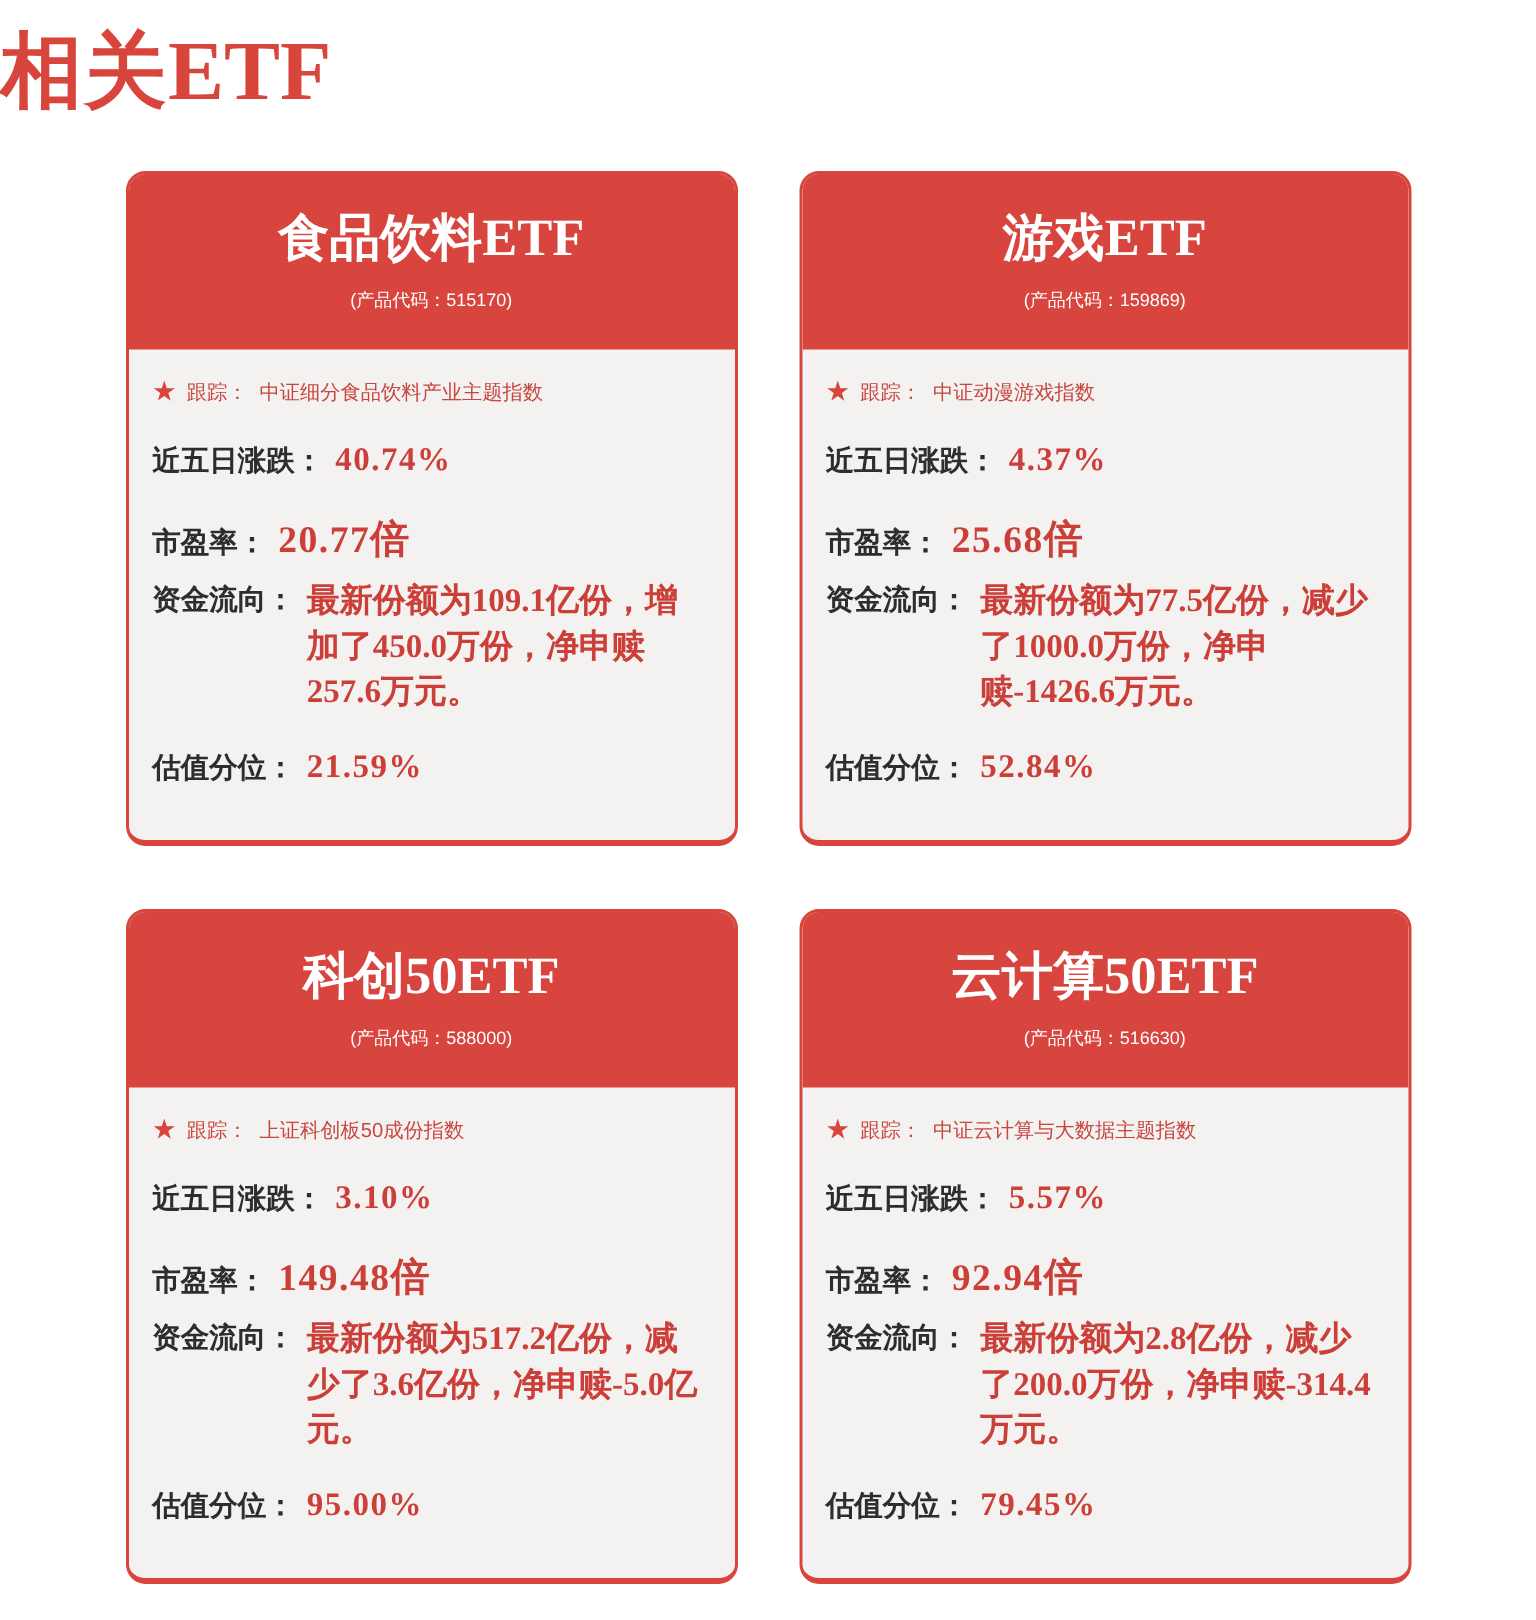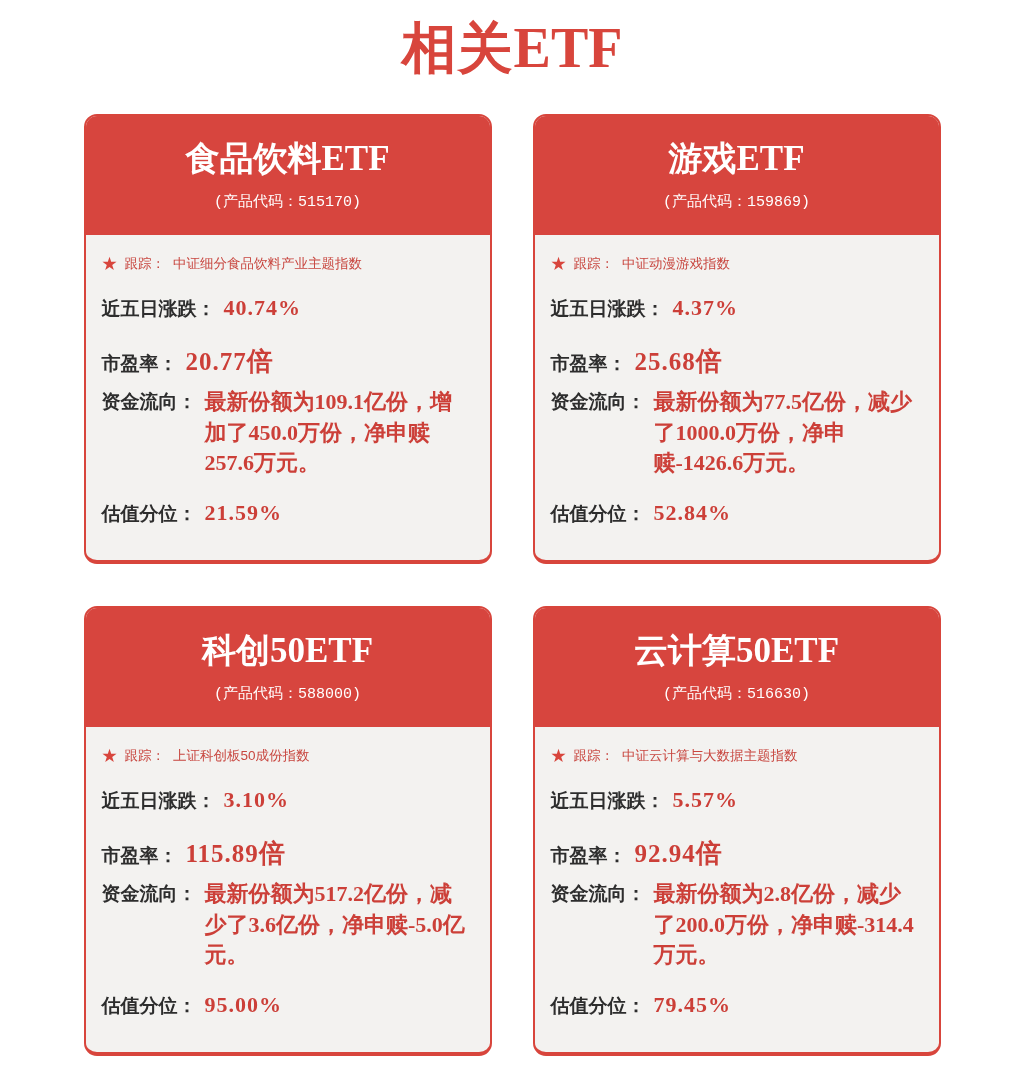--- a/index.html
+++ b/index.html
@@ -12,21 +12,21 @@
   }
   *{margin:0;padding:0;box-sizing:border-box;}
   html,body{background:#ffffff;}
   body{
     width:1024px;height:1080px;
     font-family:"Liberation Sans",sans-serif;
     overflow:hidden;
   }
   .title{
     margin-top:16px;
-    text-align:center;
+    text-align:left;
     color:var(--accent);
     font-weight:bold;
     line-height:1.15;
   }
   .title .t-cn{
     font-family:"Liberation Sans",sans-serif;
     font-size:55px;
     font-weight:900;
     letter-spacing:1px;
   }
@@ -64,22 +64,22 @@
     font-size:34px;
     font-weight:900;
   }
   .card-title .t-en{
     font-family:"Liberation Serif",serif;
     font-size:35px;
     font-weight:bold;
   }
   .card-code{
     margin-top:12px;
-    font-size:15px;
-    font-family:Liberation Mono, monospace;
+    font-size:12px;
+    font-family:Liberation Sans, sans-serif;
     color:#ffffff;
   }
   .card-body{
     flex:1;
     padding:20px 16px 16px 16px;
   }
   .track-row{
     color:var(--track-red);
     font-size:13.5px;
     display:flex;
@@ -218,21 +218,21 @@
           <span class="star">★</span>
           <span class="track-label">跟踪：</span>
           <span class="track-value">上证科创板50成份指数</span>
         </div>
         <div class="row">
           <span class="row-label">近五日涨跌：</span>
           <span class="row-value">3.10%</span>
         </div>
         <div class="row">
           <span class="row-label">市盈率：</span>
-          <span class="pe-num">115.89</span>
+          <span class="pe-num">149.48</span>
             <span class="pe-unit">倍</span>
         </div>
         <div class="row flow">
           <span class="row-label">资金流向：</span>
           <span class="flow-text">最新份额为517.2亿份，减少了3.6亿份，净申赎-5.0亿元。</span>
         </div>
         <div class="row">
           <span class="row-label">估值分位：</span>
           <span class="row-value">95.00%</span>
         </div>

